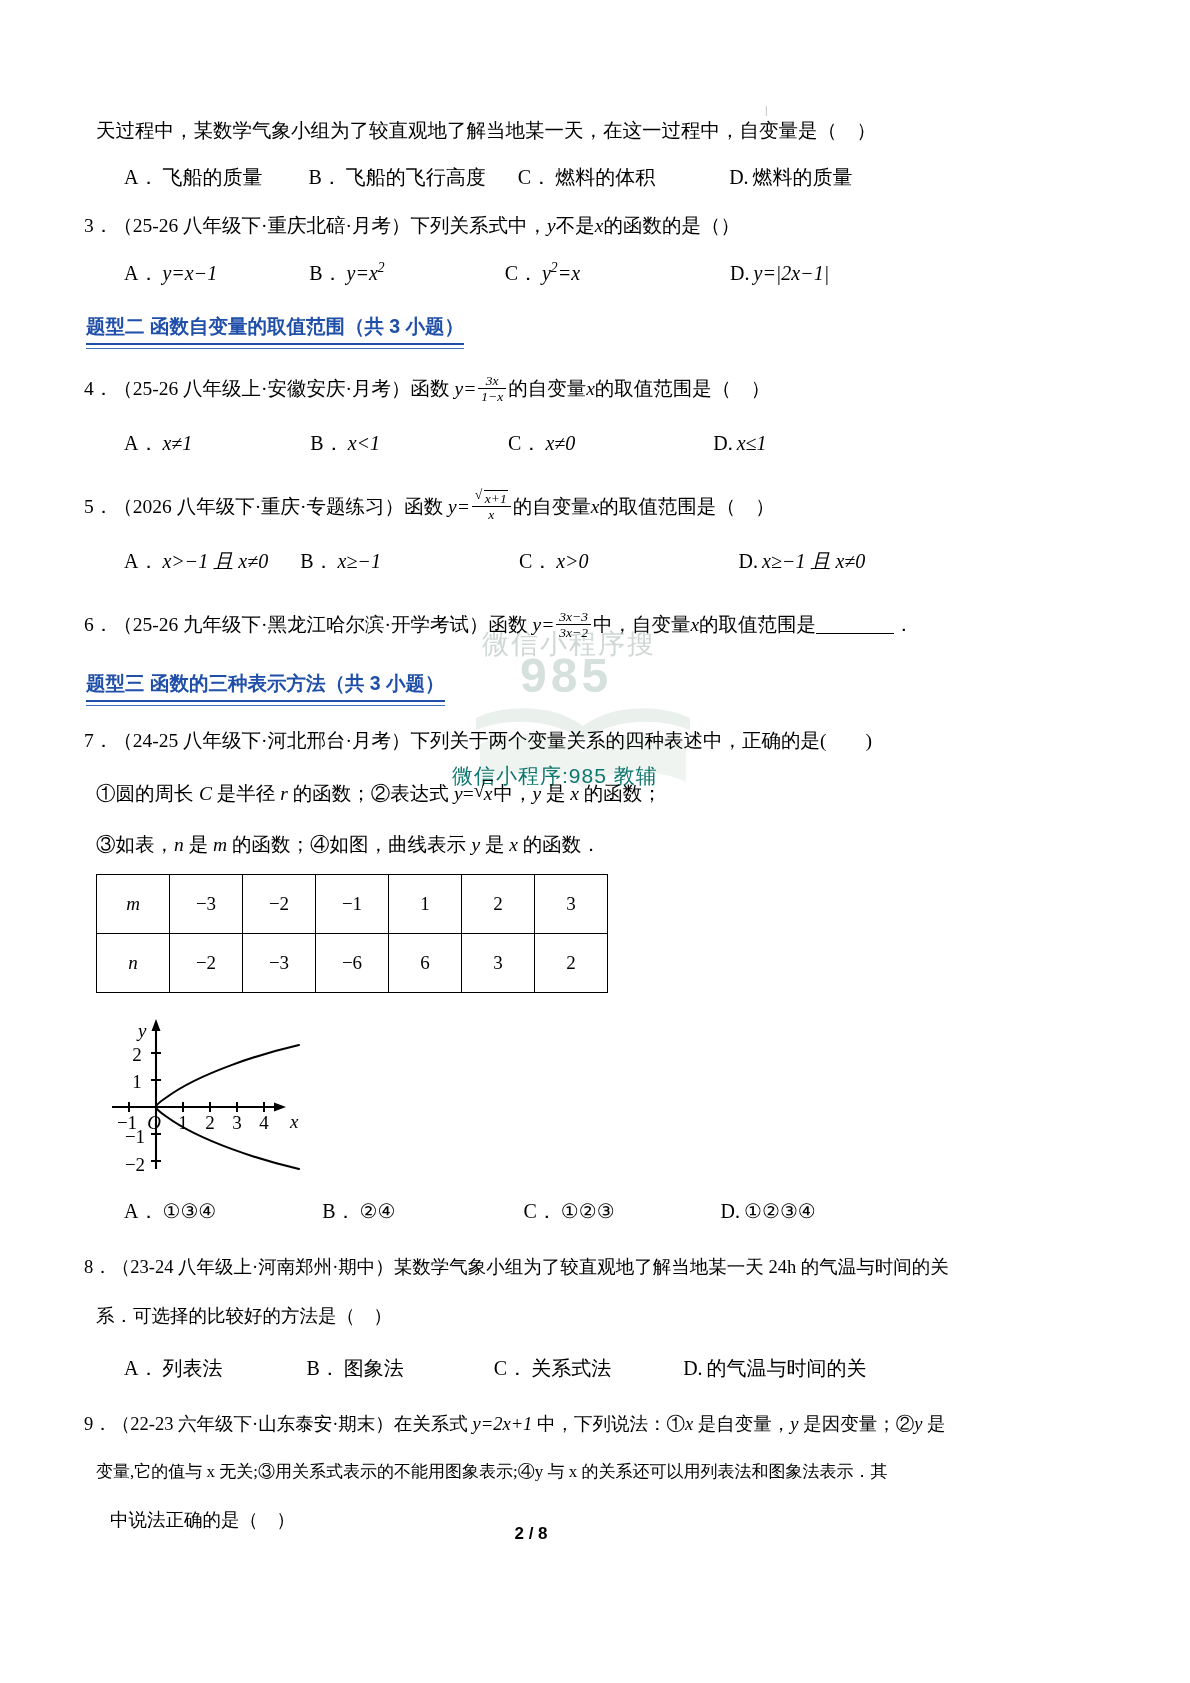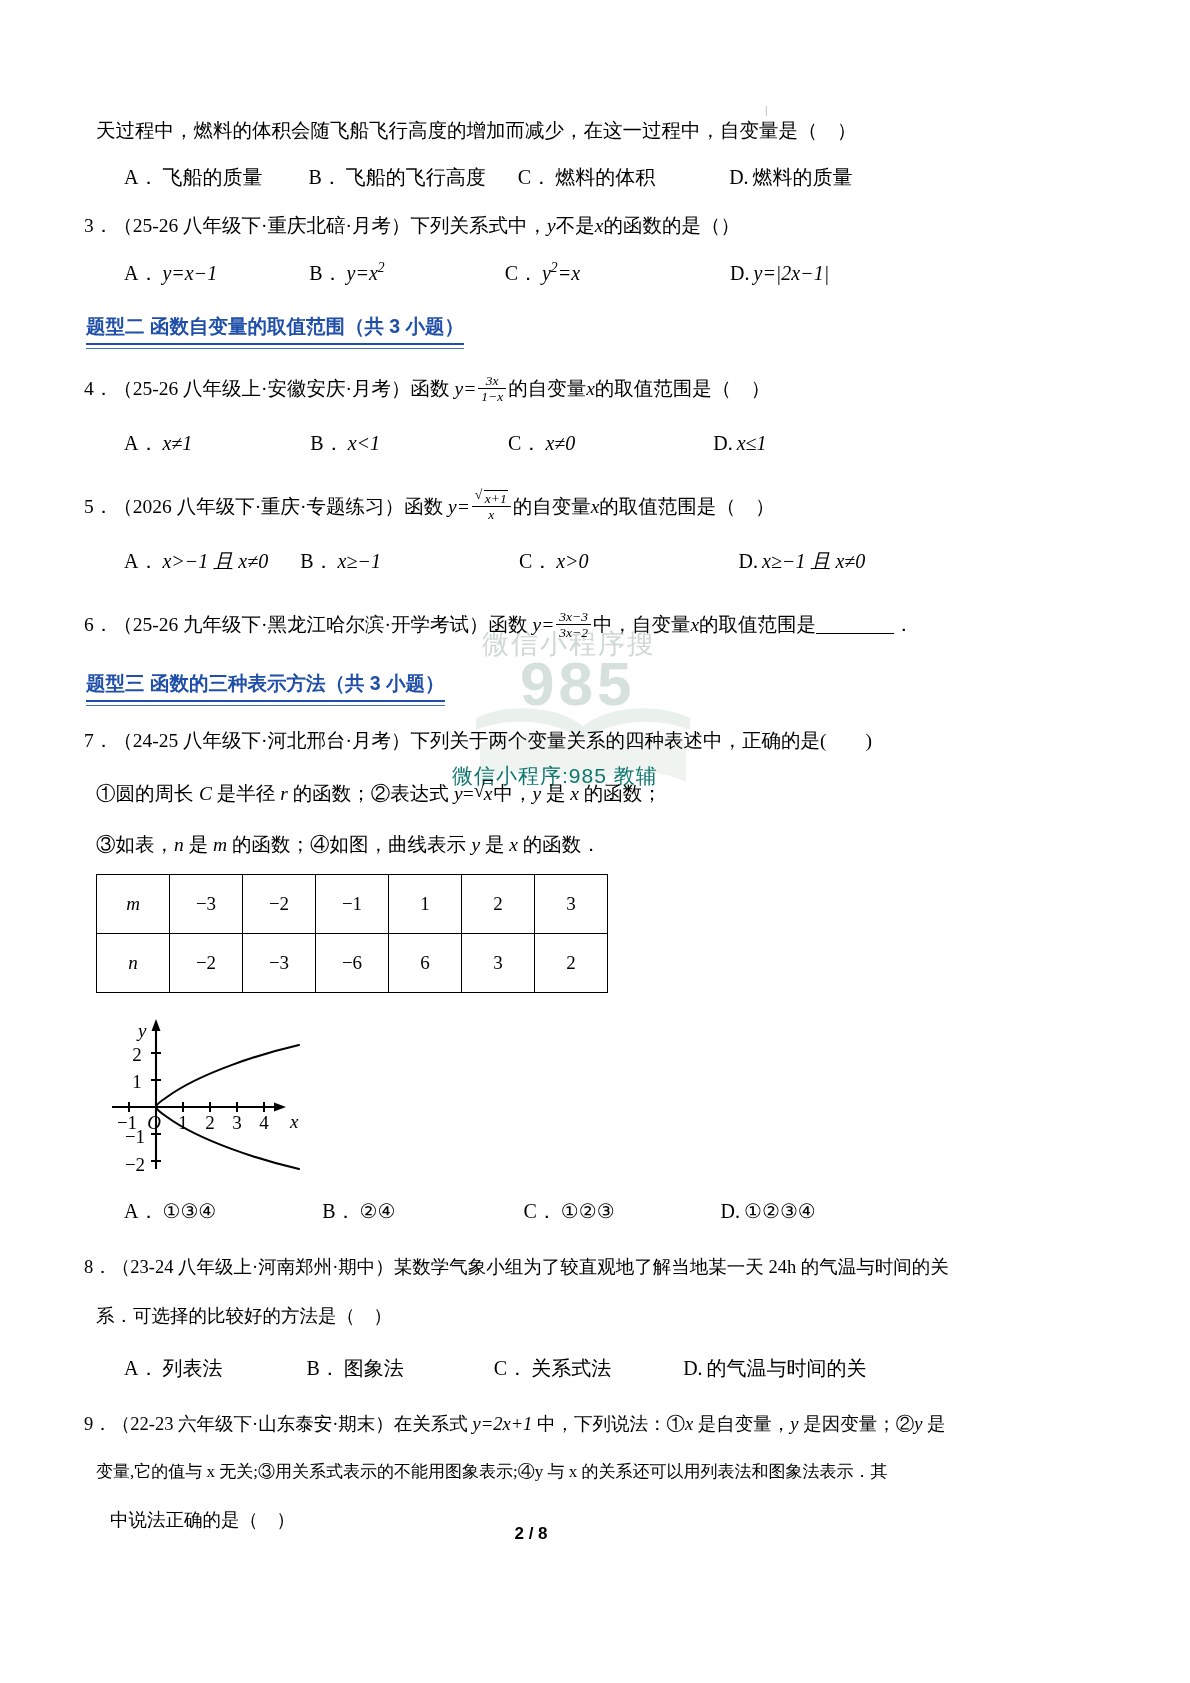--- a/index.html
+++ b/index.html
@@ -39,21 +39,21 @@
   .wm-top {
     left: 482px;
     top: 626px;
     font-size: 27px;
     letter-spacing: 2px;
     color: #cfd8d4;
   }
   .wm-985 {
     left: 520px;
     top: 648px;
-    font-size: 62px;
+    font-size: 48px;
     font-weight: bold;
     letter-spacing: 4px;
     color: #d6e0dc;
   }
   .wm-book {
     left: 470px;
     top: 700px;
     width: 230px;
     height: 90px;
     opacity: .55;
@@ -203,21 +203,21 @@
   <div class="wm wm-top">微信小程序搜</div>
   <div class="wm wm-985">985</div>
   <svg class="wm wm-book" viewBox="0 0 230 90">
     <path d="M6 18 C40 2 88 6 113 26 C138 6 186 2 220 18 L220 30 C186 16 140 20 113 40 C86 20 40 16 6 30 Z" fill="#d9e4de"></path>
     <path d="M10 44 C44 28 90 32 113 52 C136 32 182 28 216 44 L216 82 C182 66 138 70 113 88 C88 70 44 66 10 82 Z" fill="#e3ece7"></path>
   </svg>
   <div class="wm wm-bottom">微信小程序:985 教辅</div>
 
   <div class="content">
 
-    <div class="line">天过程中，燃料的体积会随飞船飞行高度的增加而减少，在这一过程中，自变量是（　）</div>
+    <div class="line">天过程中，某数学气象小组为了较直观地了解当地某一天，在这一过程中，自变量是（　）</div>
 
     <div class="opt-row">
       <span class="opt"><span class="idx">A．</span><span>飞船的质量</span></span>
       <span style="display:inline-block;width:36px"></span>
       <span class="opt"><span class="idx">B．</span><span>飞船的飞行高度</span></span>
       <span style="display:inline-block;width:22px"></span>
       <span class="opt"><span class="idx">C．</span><span>燃料的体积</span></span>
       <span style="display:inline-block;width:64px"></span>
       <span class="opt"><span class="idx">D.</span><span>燃料的质量</span></span>
     </div>

